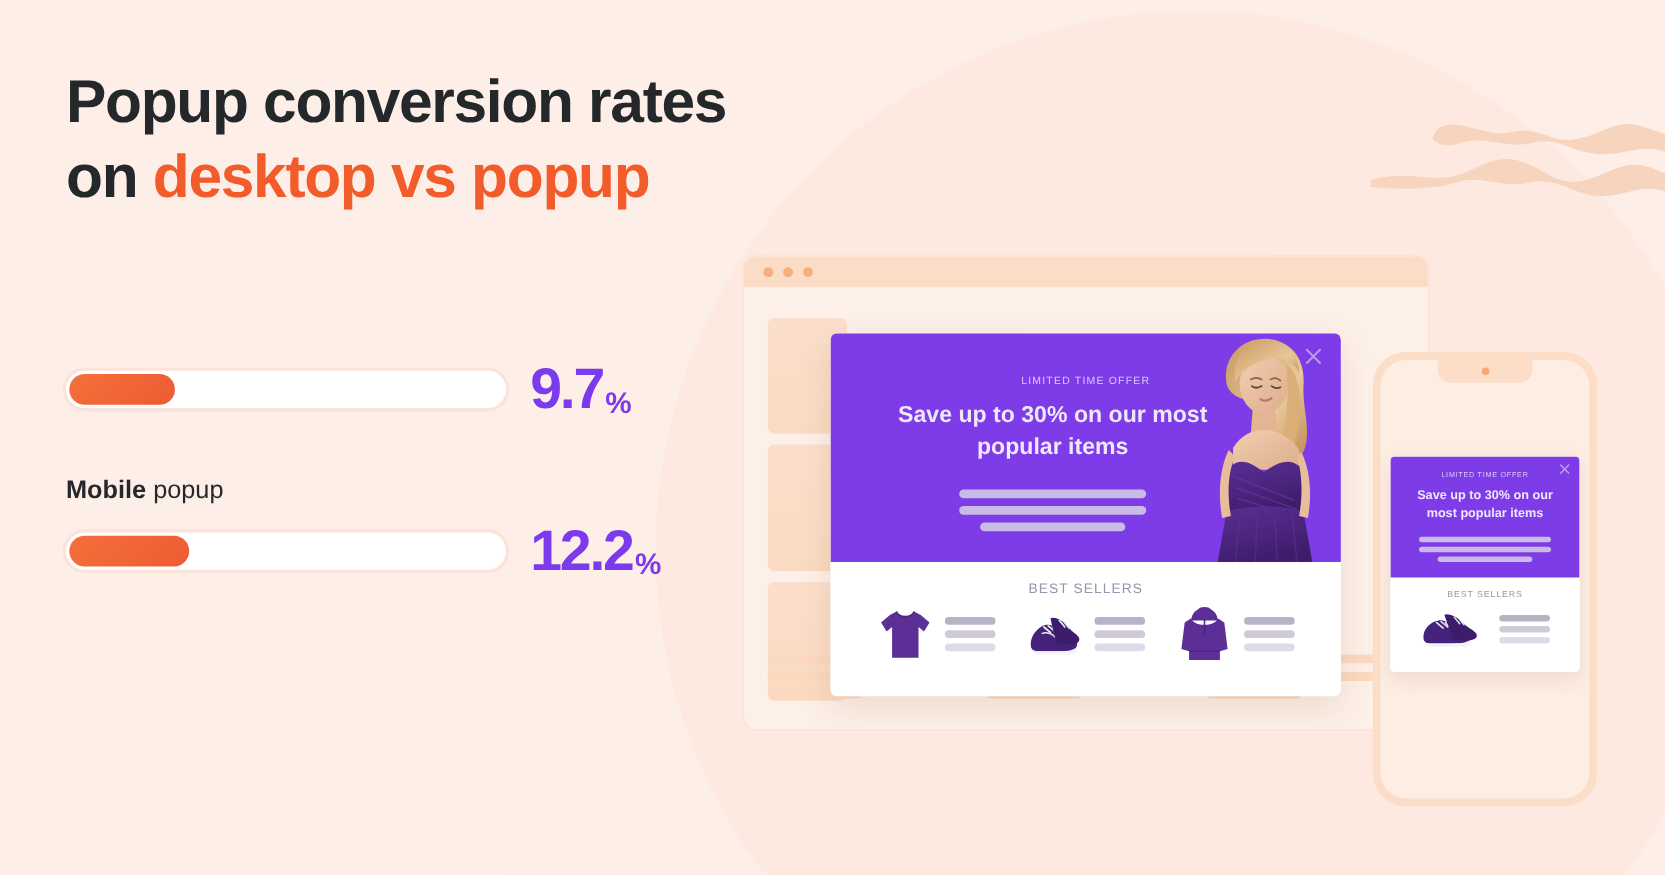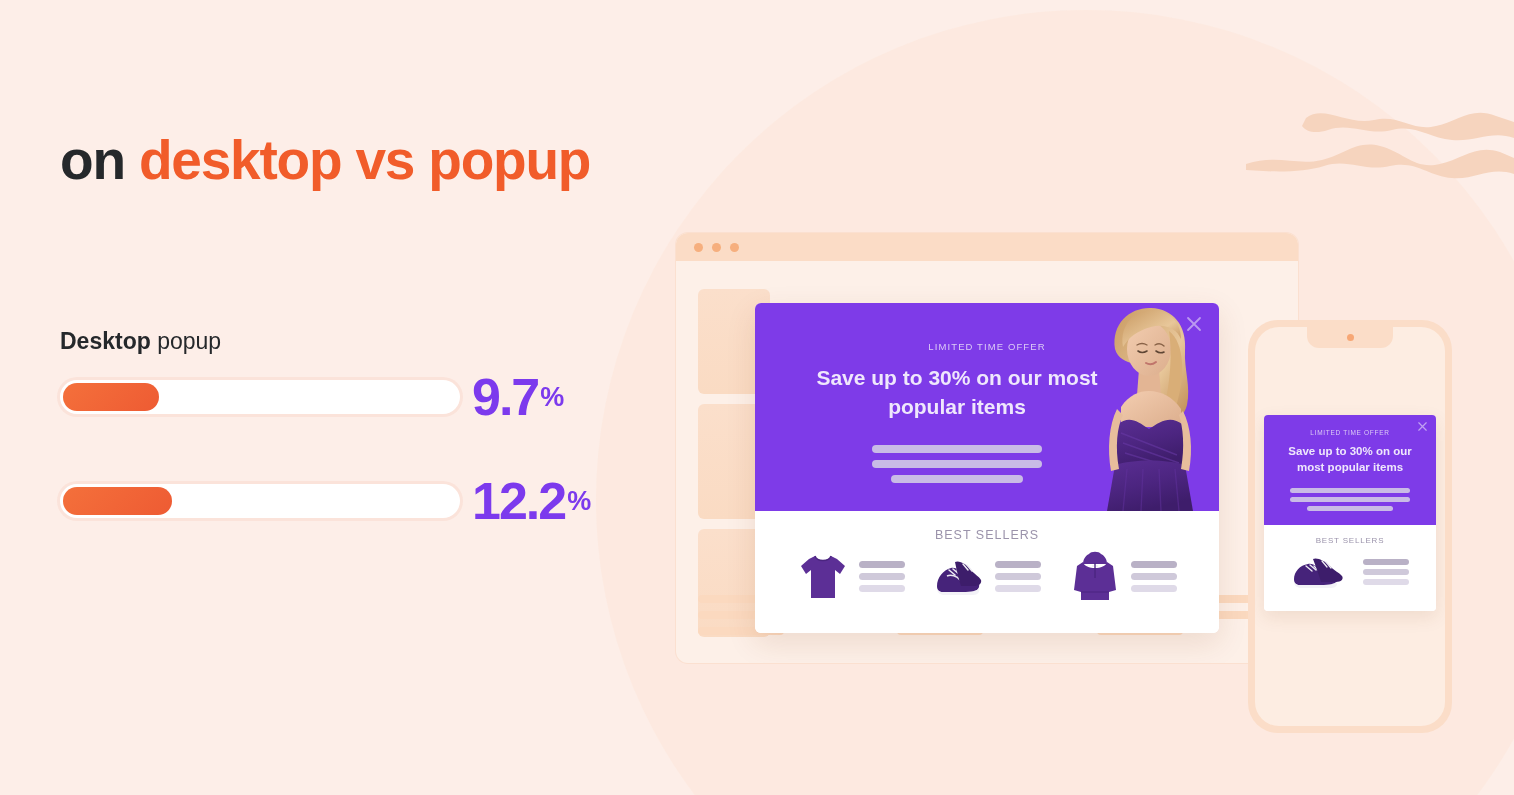--- a/index.html
+++ b/index.html
@@ -45,28 +45,28 @@
     background:#fff;
     box-shadow:0 0 0 3px #FBE3DA;
     position:relative;
   }
   .bar-fill{
     position:absolute; left:3px; top:3px; height:28px;
     border-radius:14px;
     background:linear-gradient(135deg,#F4703B 0%,#EE5B33 100%);
   }
   .stat-value{
-    margin-left:12px;
+    margin-left:22px;
     color:#7C3AED;
     font-weight:700;
     font-size:52px;
     letter-spacing:-2px;
     line-height:1;
     display:flex;
-    align-items:center;
+    align-items:flex-end;
   }
   .stat-value .pct{ font-size:27px; margin-left:2px; letter-spacing:0; }
 
   
   .browser{
     position:absolute; left:676px; top:233px;
     width:622px; height:430px;
     background:#FDF0E8;
     border-radius:12px;
     box-shadow:0 0 0 1px #FBE0D0;
@@ -198,42 +198,42 @@
 <body>
 
 <div class="bg-circle"></div>
 
 <svg class="waves" viewBox="0 0 270 100">
   <path d="M62 22 C80 8, 104 30, 130 24 C156 18, 168 36, 192 30 C214 25, 228 10, 252 20 L270 26 L270 42 C248 34, 232 46, 208 44 C184 42, 172 28, 148 34 C124 40, 106 26, 84 34 C72 38, 62 36, 58 30 Z" fill="#F6D4BE"></path>
   <path d="M2 68 C34 58, 52 70, 78 64 C100 59, 112 44, 136 50 C160 56, 170 74, 196 68 C218 63, 232 48, 256 56 L270 62 L270 78 C246 70, 232 84, 208 82 C184 80, 172 64, 146 70 C120 76, 104 62, 80 70 C58 77, 28 76, 2 74 Z" fill="#F6D4BE"></path>
 </svg>
 
 <h1 class="headline">
-  <br>
+  <span>Popup conversion rates</span><br>
   <span>on </span><span class="hl-accent">desktop vs popup</span>
 </h1>
 
 <div class="stats">
 
   <div class="stat-row">
-    <div class="stat-label">
-      <b>Desktop</b><span> popup</span>
-    </div>
     <div class="stat-line">
       <div class="bar-track">
         <div class="bar-fill" id="fill-desktop" style="width: 96px;"></div>
       </div>
       <div class="stat-value">
         <span>9.7</span>
           <span class="pct">%</span>
       </div>
     </div>
   </div>
 
   <div class="stat-row">
+    <div class="stat-label">
+      <b>Mobile</b><span> popup</span>
+    </div>
     <div class="stat-line">
       <div class="bar-track">
         <div class="bar-fill" id="fill-mobile" style="width: 109px;"></div>
       </div>
       <div class="stat-value">
         <span>12.2</span>
           <span class="pct">%</span>
       </div>
     </div>
   </div>

